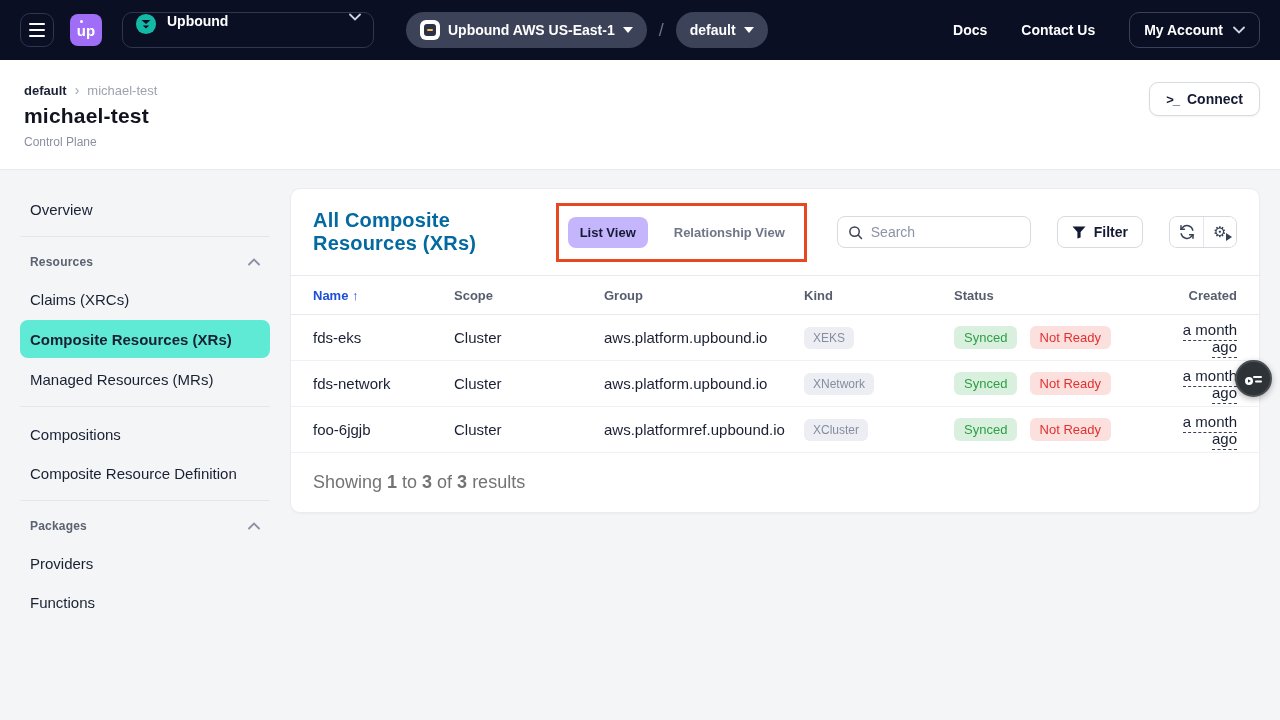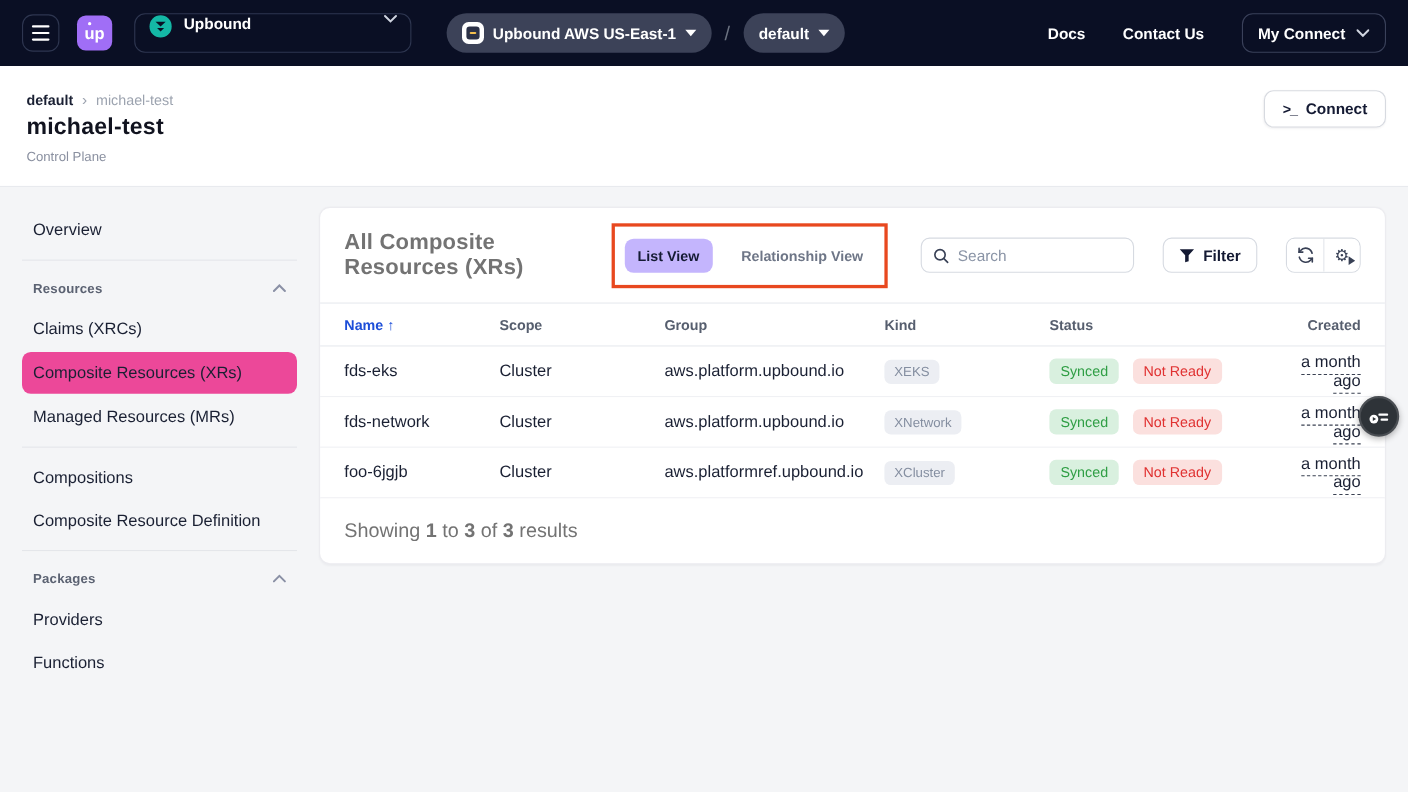--- a/index.html
+++ b/index.html
@@ -44,31 +44,31 @@
   .page-sub { margin-top:7px; font-size:12px; color:#8a90a0; }
   .connect-btn { position:absolute; right:20px; top:22px; height:34px; background:#fff; border:1px solid #d7dae0;
                  border-radius:9px; display:flex; align-items:center; gap:8px; padding:0 16px;
                  font-size:14px; font-weight:bold; color:#141a33; cursor:pointer; box-shadow:0 1px 2px rgba(16,24,40,.05); }
   .term-ic { font-weight:bold; font-size:13px; letter-spacing:-1px; }
 
   
   .sidebar { position:absolute; left:20px; top:188px; width:250px; }
   .side-item { height:36px; display:flex; align-items:center; padding:0 10px; margin:3px 0;
                font-size:15px; color:#1a2033; border-radius:8px; cursor:pointer; }
-  .side-item.selected { background:#ec4899; font-weight:normal; height:38px; }
+  .side-item.selected { background:#5eead4; font-weight:bold; height:38px; }
   .side-div { height:1px; background:#e4e6ea; margin:9px 0; }
   .side-sec { height:32px; display:flex; align-items:center; justify-content:space-between; padding:0 10px; margin:2px 0; cursor:pointer; }
   .side-sec .t { font-size:12px; font-weight:bold; color:#5b6272; letter-spacing:.2px; }
   .side-group { margin-bottom:2px; }
 
   
   .panel { position:absolute; left:290px; top:188px; width:970px; background:#fff; border:1px solid #ececf0;
            border-radius:10px; box-shadow:0 1px 2px rgba(16,24,40,.04); }
   .panel-head { display:flex; align-items:center; padding:20px 22px; gap:26px; }
-  .panel-title { font-size:20px; font-weight:bold; color:#737373; flex:1; letter-spacing:.2px; }
+  .panel-title { font-size:20px; font-weight:bold; color:#0369a1; flex:1; letter-spacing:.2px; }
   .view-toggle { position:relative; display:flex; align-items:center; gap:14px; margin-right:14px; }
   .toggle-opt { font-size:13px; font-weight:bold; padding:8px 12px; border-radius:8px; cursor:pointer; color:#6e7687; }
   .toggle-opt.active { background:#c4b5fd; color:#141a33; }
   .annotation-box { position:absolute; left:-12px; top:-14px; right:-10px; bottom:-14px;
                     border:3px solid #e8481f; pointer-events:none; }
   .search-box { width:194px; height:32px; border:1px solid #d6dae1; border-radius:8px;
                 display:flex; align-items:center; gap:8px; padding:0 10px; }
   .search-box input { border:none; outline:none; font-size:14px; color:#1a2033; width:140px;
                       font-family:"Liberation Sans", sans-serif; background:transparent; }
   .search-box input::placeholder { color:#8a94a6; }
@@ -137,21 +137,21 @@
   </div>
   <span class="slash">/</span>
   <div class="pill">
     <span class="lbl">default</span>
     <span class="caret-down"></span>
   </div>
   <div class="nav-right">
     <span class="nav-link">Docs</span>
     <span class="nav-link">Contact Us</span>
     <div class="account-btn">
-      <span>My Connect</span>
+      <span>My Account</span>
       <span class="chev">
         <svg width="12" height="8" viewBox="0 0 12 8">
             <path d="M1 1.5l5 5 5-5" fill="none" stroke="#cfd4e0" stroke-width="1.8" stroke-linecap="round"></path>
           </svg>
       </span>
     </div>
   </div>
 </div>
 
 <div class="page-head">

